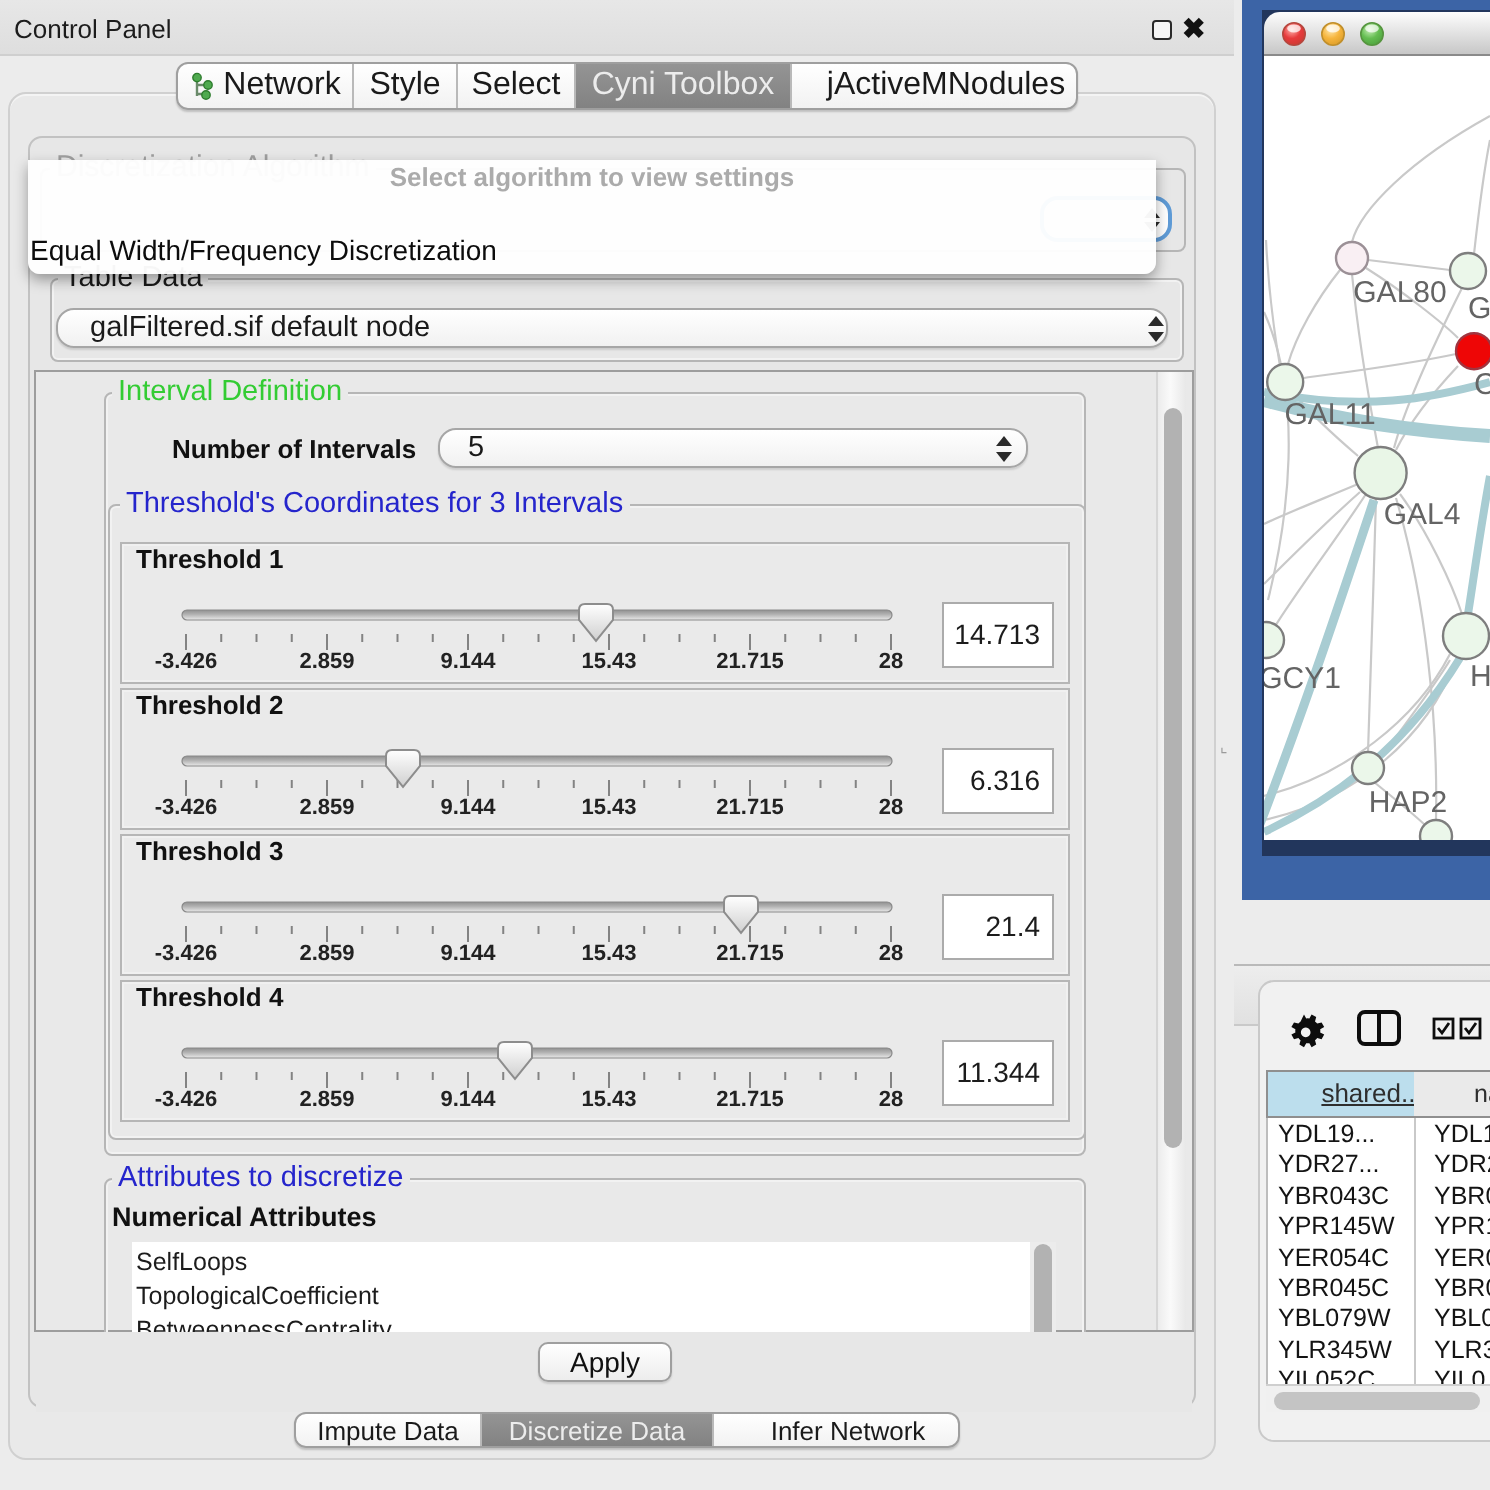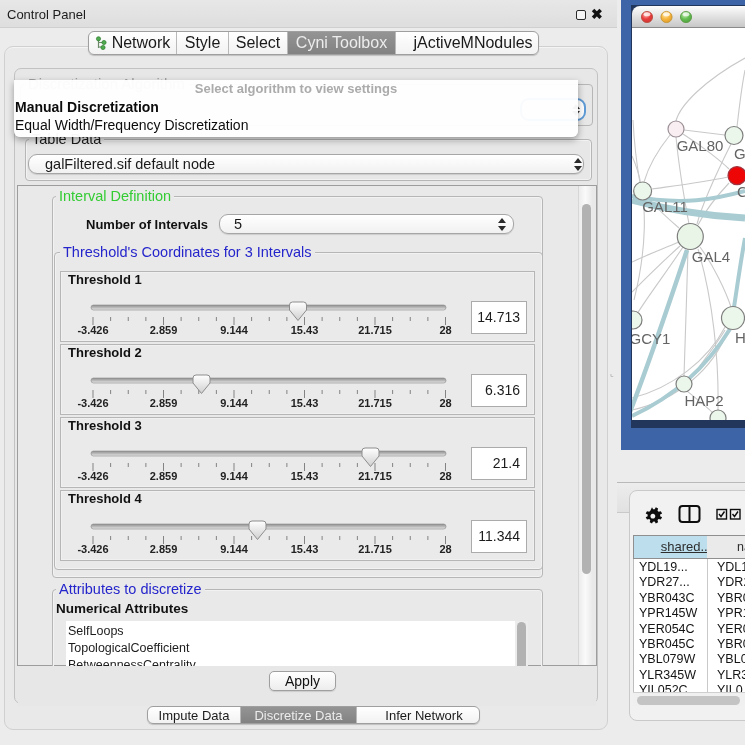--- a/index.html
+++ b/index.html
@@ -228,21 +228,20 @@
 <div class="abs" style="left:269px; top:671px; width:67px; height:20px; background:linear-gradient(#ffffff,#ededed); border:1px solid #9f9f9f; border-radius:5px; font-size:14px; color:#111; text-align:center; line-height:19px; box-shadow:0 1px 1px rgba(0,0,0,0.12);">Apply</div>
 
 <div class="abs seg" id="bottabs">
   <div class="s" style="width:93px;">Impute Data</div>
   <div class="s sel" style="width:116px;">Discretize Data</div>
   <div class="s" style="width:110px;">Infer Network</div>
 </div>
 
 <div class="abs" style="left:14px; top:80px; width:564px; height:57px; background:rgba(254,254,254,0.965); border-radius:0 0 6px 6px; box-shadow:0 3px 7px rgba(0,0,0,0.35);">
   <div style="position:absolute; left:0; right:0; top:1px; text-align:center; font-size:13px; font-weight:bold; color:#ababab;">Select algorithm to view settings</div>
-  <div style="position:absolute; left:1px; top:19px; font-size:14px; font-weight:bold; color:#0c0c0c;">Manual Discretization</div>
   <div style="position:absolute; left:1px; top:37px; font-size:14px; color:#0c0c0c;">Equal Width/Frequency Discretization</div>
 </div>
 
 <div class="abs" style="left:617px; top:0; width:128px; height:450px; background:#ececec;"></div>
 <div class="abs" style="left:621px; top:0; width:124px; height:450px; background:#3c64a6;"></div>
 <div class="abs" style="left:631px; top:5px; width:114px; height:423px; background:#22365c;"></div>
 <div class="abs" style="left:632px; top:6px; width:113px; height:22px; background:linear-gradient(#fdfdfd,#c7c7c7); border-radius:8px 0 0 0; border-bottom:1px solid #8a8a8a;"></div>
 <svg class="abs" style="left:632px; top:6px;" width="113" height="22" viewBox="0 0 113 22">
  <defs>
   <radialGradient id="tlr" cx="0.4" cy="0.3" r="0.8">

